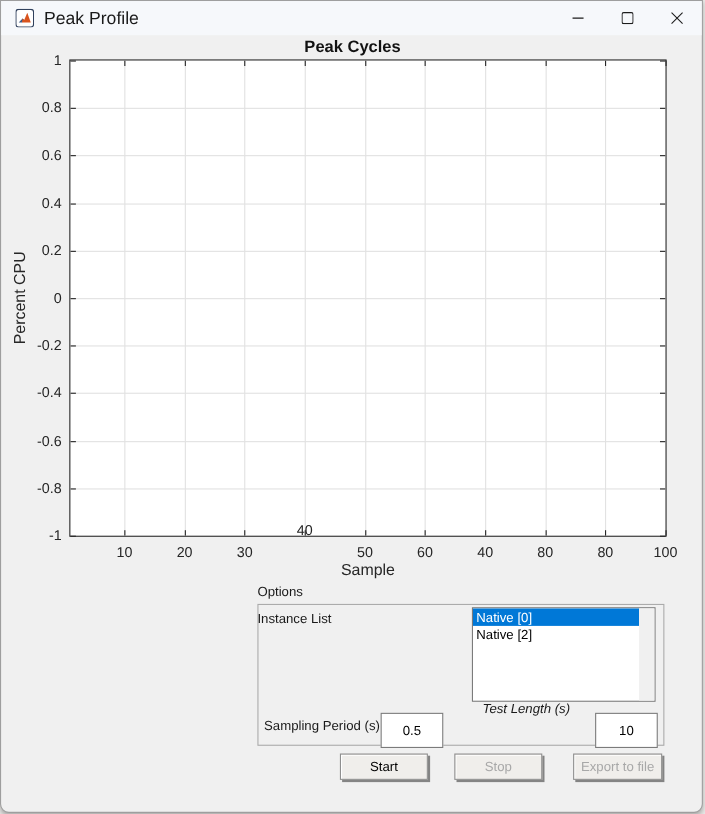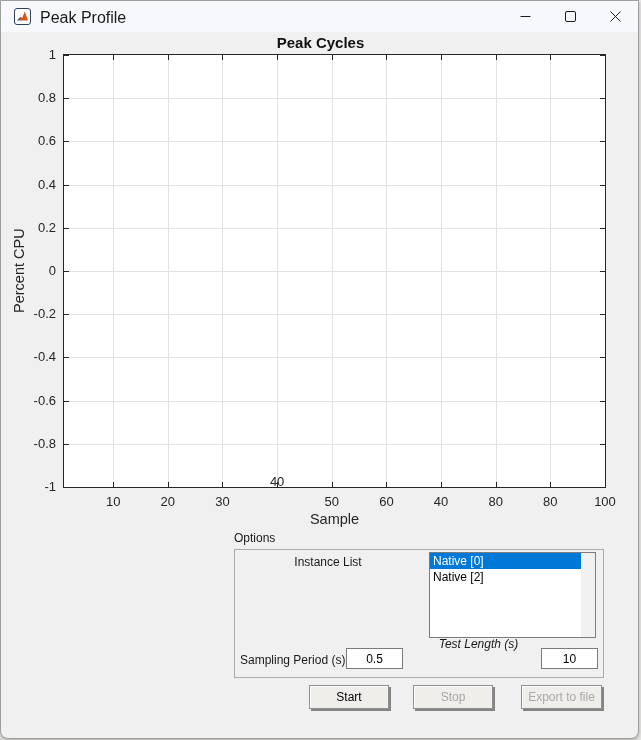--- a/index.html
+++ b/index.html
@@ -25,30 +25,30 @@
   .ytick-label{position:absolute;width:46px;text-align:right;font-size:13px;color:#262626;}
   .xlabel{position:absolute;left:62px;top:510px;width:543px;text-align:center;
     font-size:14.5px;color:#262626;}
   .ylabel{position:absolute;left:10px;top:53px;height:434px;width:20px;
     writing-mode:vertical-rl;transform:rotate(180deg);text-align:center;
     font-size:14.5px;color:#262626;}
   
   .panel-caption{position:absolute;left:233px;top:530px;font-size:12px;color:#1a1a1a;}
   .panel{position:absolute;left:233px;top:548px;width:370px;height:129px;
     border:1px solid #ababab;background:#f0f0f0;box-sizing:border-box;}
-  .instance-label{position:absolute;left:233px;top:554px;width:188px;text-align:center;
+  .instance-label{position:absolute;left:233px;top:554px;width:188px;text-align:left;
     font-size:12px;color:#1a1a1a;}
   .listbox{position:absolute;left:428px;top:551px;width:167px;height:86px;background:#ffffff;
     border:1px solid #7b7b7b;box-sizing:border-box;overflow:hidden;}
   .list-item{height:16px;line-height:16px;font-size:12px;color:#000;padding:0 3px;
     margin-right:14px;white-space:nowrap;}
   .list-item.selected{color:#fff;}
   .list-scrollbar{position:absolute;right:0;top:0;bottom:0;width:14px;background:#f0f0f0;}
   .field-label{position:absolute;font-size:12px;color:#1a1a1a;}
-  .edit-field{position:absolute;width:57px;height:21px;background:#fff;
+  .edit-field{position:absolute;width:57px;height:32px;background:#fff;
     border:1px solid #7b7b7b;box-sizing:border-box;text-align:center;font-size:12px;
     font-family:"Liberation Sans",sans-serif;color:#000;padding:4px;}
   
   .push-btn{position:absolute;top:684px;height:24px;background:#f0eeeb;
     border:1px solid #8f8f8f;box-sizing:border-box;font-size:12px;color:#000;
     font-family:"Liberation Sans",sans-serif;
     box-shadow:2px 2px 0 #848484, inset 1px 1px 0 #ffffff;padding:0;}
   .push-btn[disabled]{color:#a8a8a8;}
 </style>
 </head>

